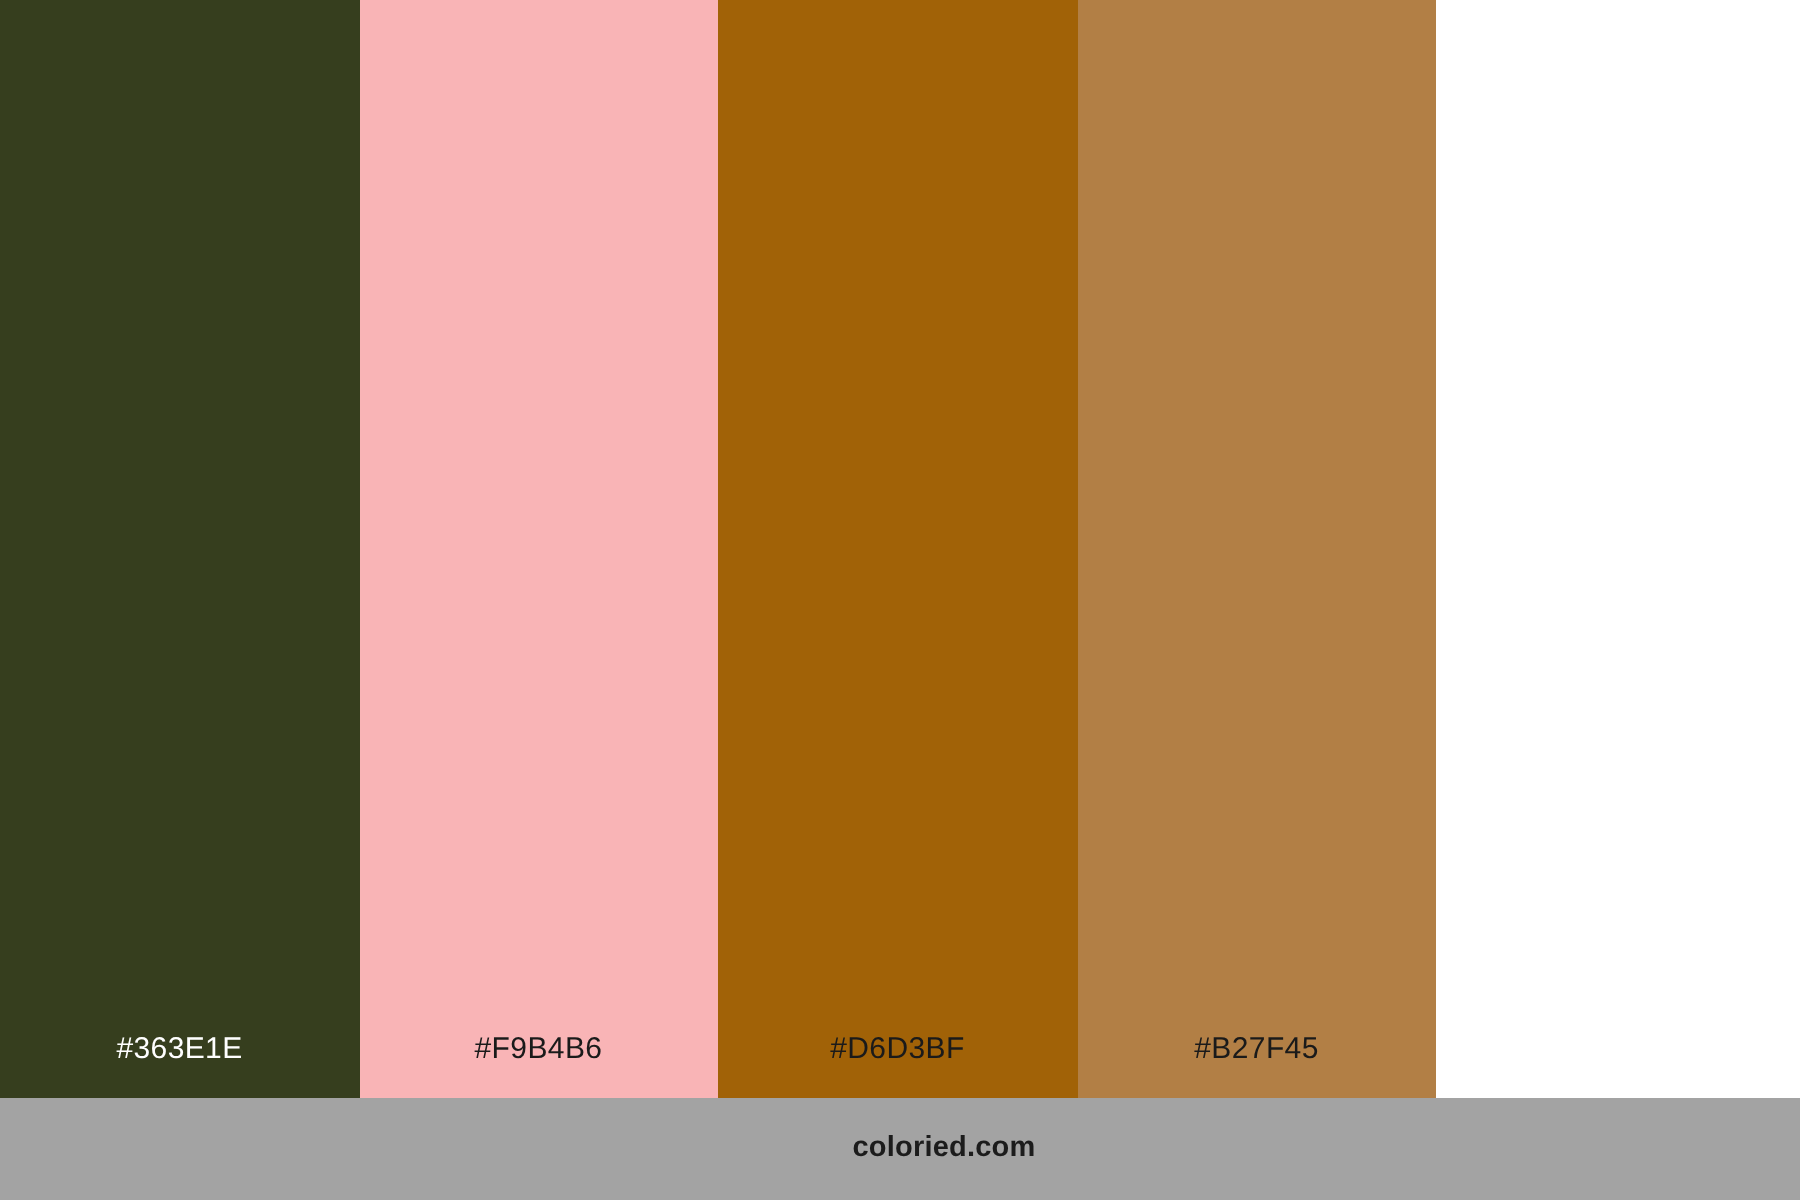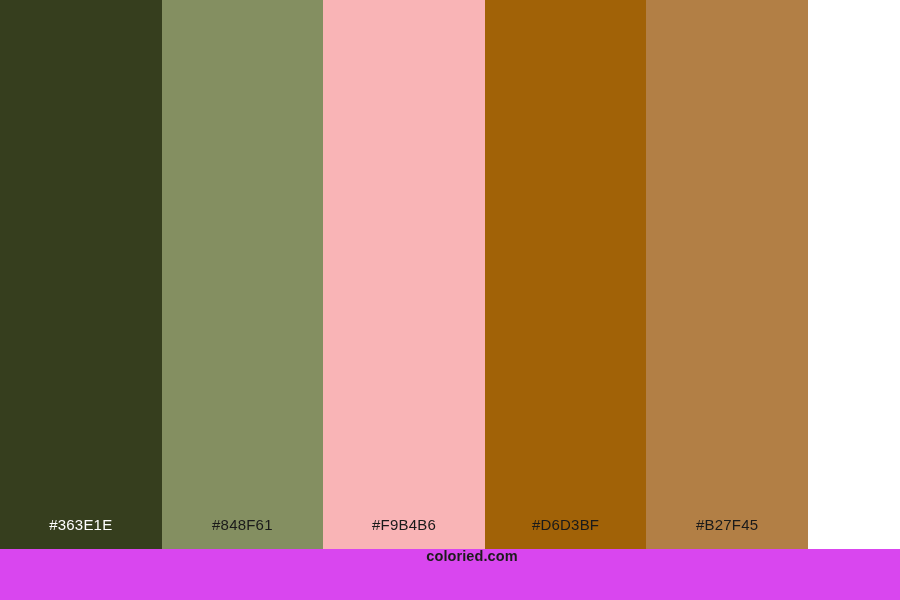--- a/index.html
+++ b/index.html
@@ -21,21 +21,21 @@
     height: 600px;
     display: flex;
     flex-direction: column;
     background: #ffffff;
   }
 
   
   .swatch-band {
     display: flex;
     flex-direction: row;
-    width: 808px;
+    width: 718px;
     height: 549px;
     flex: 0 0 549px;
   }
 
   .swatch {
     flex: 1 1 20%;
     width: 180px;
     height: 549px;
     position: relative;
     display: flex;
@@ -60,22 +60,23 @@
     color: #ffffff;
   }
   .swatch.is-light .swatch-label {
     color: #1a1a1a;
   }
 
   
   .footer {
     flex: 1 1 auto;
     height: 51px;
-    background: #d946ef;
+    background: #a3a3a3;
     display: flex;
+    align-items: center;
     justify-content: center;
     padding-left: 44px;
   }
 
   .footer-brand {
     font-size: 14.5px;
     font-weight: bold;
     color: #1c1c1c;
     letter-spacing: 0.1px;
     line-height: 1;
@@ -85,23 +86,20 @@
 <body>
 
 <div id="palette-page">
 
   <div class="swatch-band">
 
     <div class="swatch is-dark" style="background: rgb(54, 62, 30);">
       <span class="swatch-label">#363E1E</span>
     </div>
 
-    <div class="swatch is-light" style="background: rgb(132, 143, 97);">
-      <span class="swatch-label">#848F61</span>
-    </div>
 
     <div class="swatch is-light" style="background: rgb(249, 180, 182);">
       <span class="swatch-label">#F9B4B6</span>
     </div>
 
     <div class="swatch is-light" style="background: #a16207;">
       <span class="swatch-label">#D6D3BF</span>
     </div>
 
     <div class="swatch is-light" style="background: rgb(178, 127, 69); justify-content: center;">

